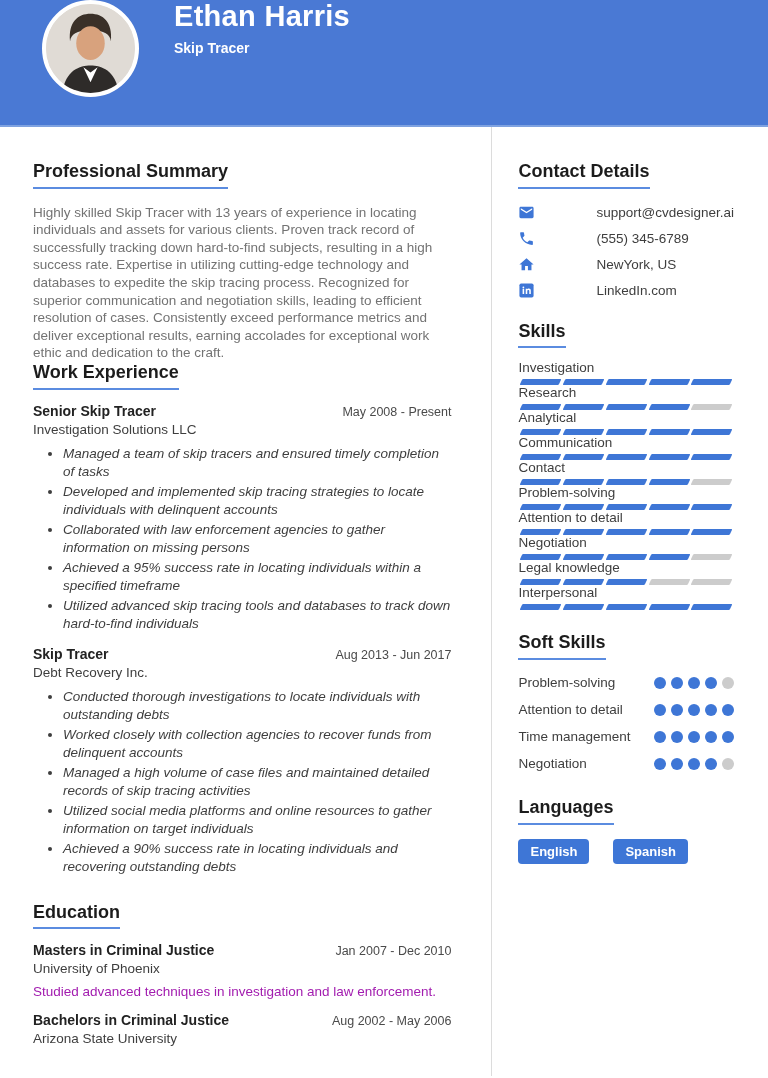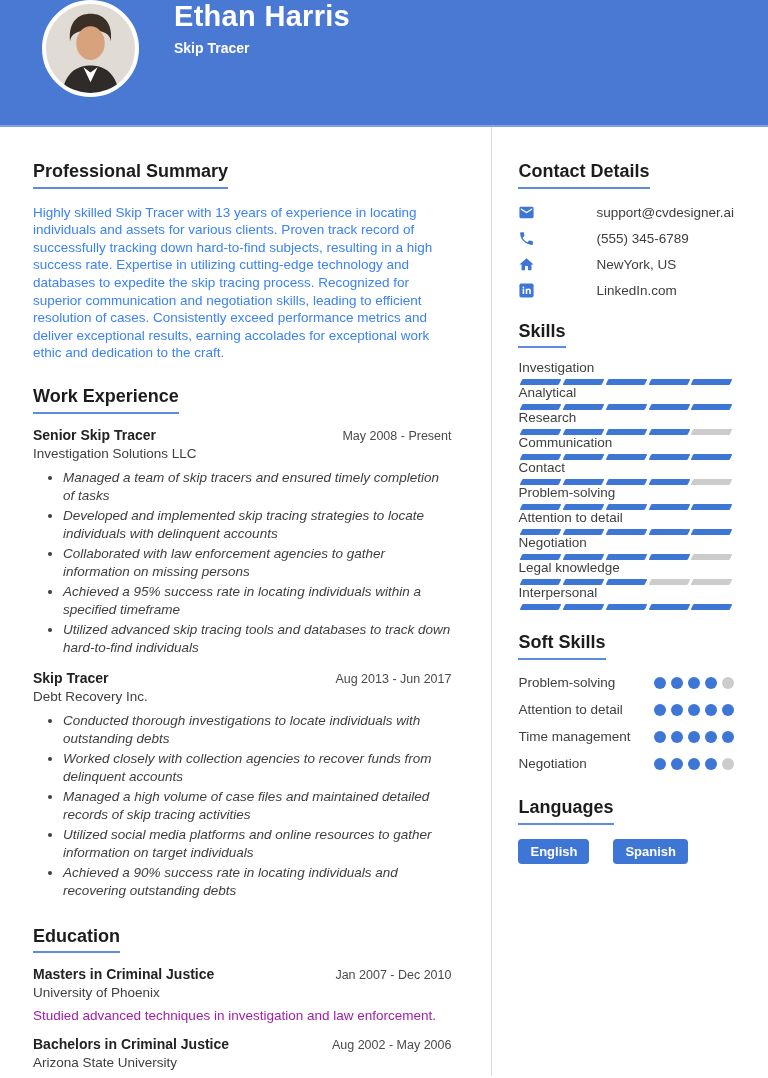--- a/index.html
+++ b/index.html
@@ -44,22 +44,22 @@
     font-size: 18px;
     font-weight: bold;
     color: #1c1c1c;
     display: inline-block;
     border-bottom: 2px solid #5b8ce0;
     padding-bottom: 5px;
     line-height: 1.15;
   }
 
   
-  .summary-text { margin-top: 15px; font-size: 13.5px; line-height: 17.6px; color: #3b82f6; }
-  .section-experience { margin-top: 24px; }
+  .summary-text { margin-top: 15px; font-size: 13.5px; line-height: 17.6px; color: #737373; }
+  .section-experience { }
   .section-education  { margin-top: 26px; }
 
   .job, .edu { margin-top: 13px; }
   .entry-head { display: flex; justify-content: space-between; align-items: baseline; }
   .entry-title { font-size: 14px; font-weight: bold; color: #222222; }
   .entry-date  { font-size: 12.5px; color: #4a4a4a; white-space: nowrap; }
   .entry-sub   { font-size: 13.5px; color: #3e3e3e; margin-top: 3px; }
 
   ul.bullets { margin: 8px 0 0; padding-left: 30px; }
   ul.bullets li { font-size: 13.5px; line-height: 18px; margin-bottom: 2px; font-style: italic; }
@@ -228,38 +228,38 @@
               <div class="meter">
                 <span class="seg on"></span>
                 <span class="seg on"></span>
                 <span class="seg on"></span>
                 <span class="seg on"></span>
                 <span class="seg on"></span>
               </div>
             </div>
 
             <div class="skill">
+              <div class="skill-name">Research</div>
+              <div class="meter">
+                <span class="seg on"></span>
+                <span class="seg on"></span>
+                <span class="seg on"></span>
+                <span class="seg on"></span>
+                <span class="seg"></span>
+              </div>
+            </div>
+
+            <div class="skill">
               <div class="skill-name">Analytical</div>
               <div class="meter">
                 <span class="seg on"></span>
                 <span class="seg on"></span>
                 <span class="seg on"></span>
                 <span class="seg on"></span>
                 <span class="seg on"></span>
-              </div>
-            </div>
-
-            <div class="skill">
-              <div class="skill-name">Research</div>
-              <div class="meter">
-                <span class="seg on"></span>
-                <span class="seg on"></span>
-                <span class="seg on"></span>
-                <span class="seg on"></span>
-                <span class="seg"></span>
               </div>
             </div>
 
             <div class="skill">
               <div class="skill-name">Communication</div>
               <div class="meter">
                 <span class="seg on"></span>
                 <span class="seg on"></span>
                 <span class="seg on"></span>
                 <span class="seg on"></span>

